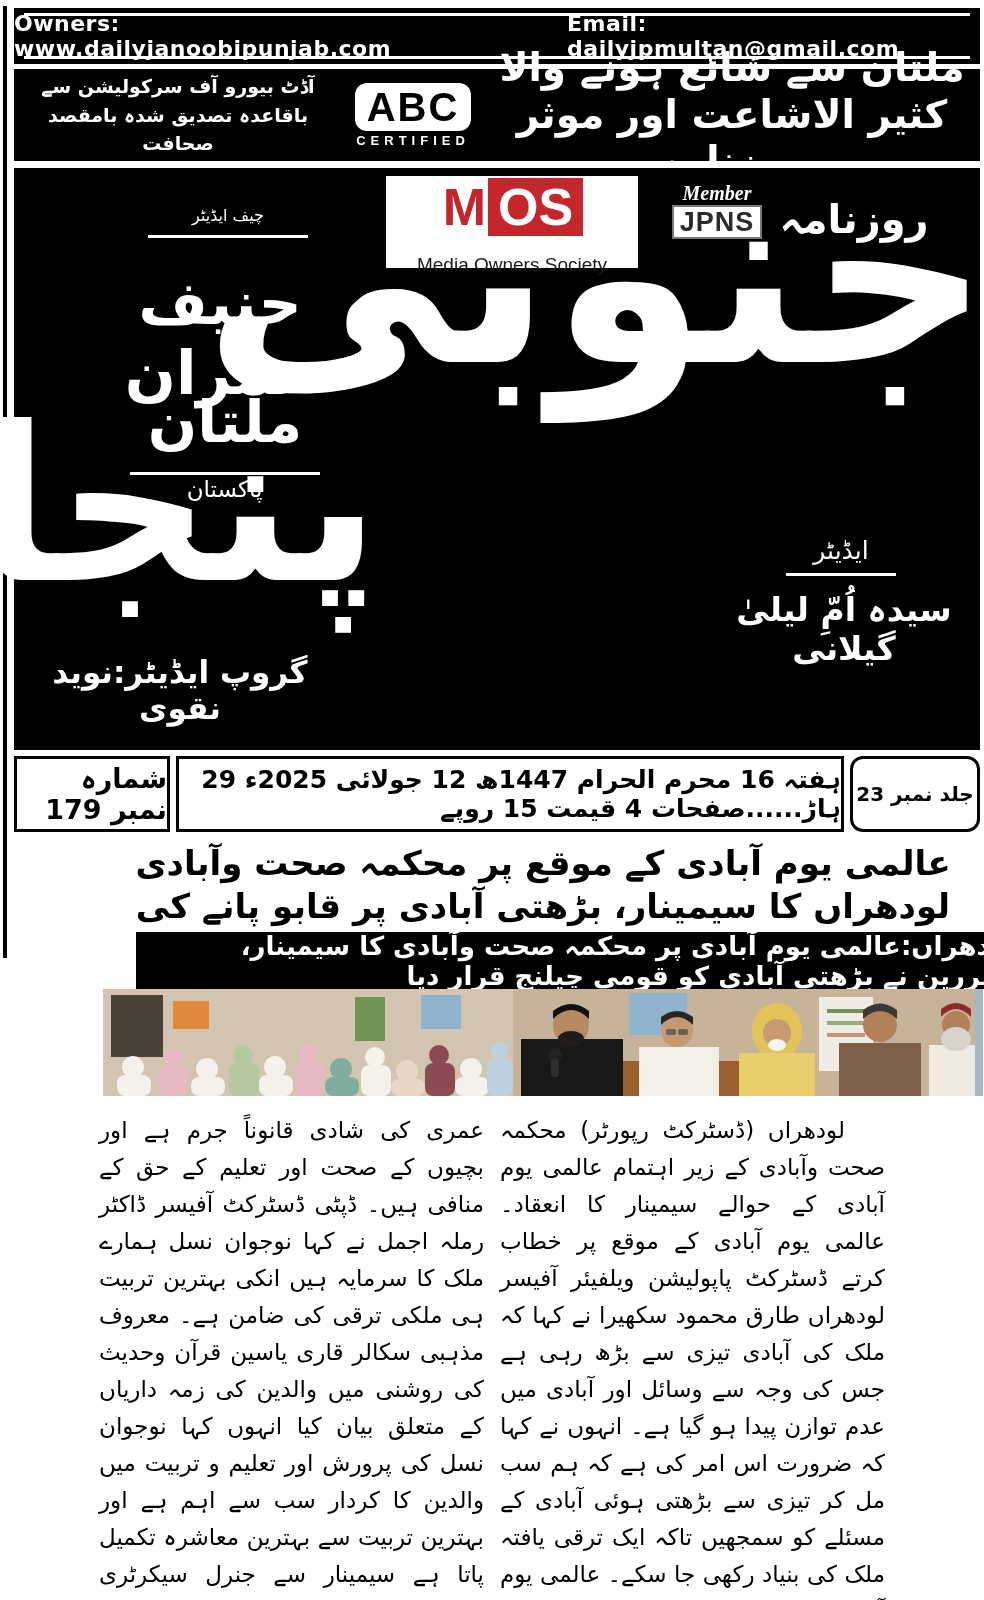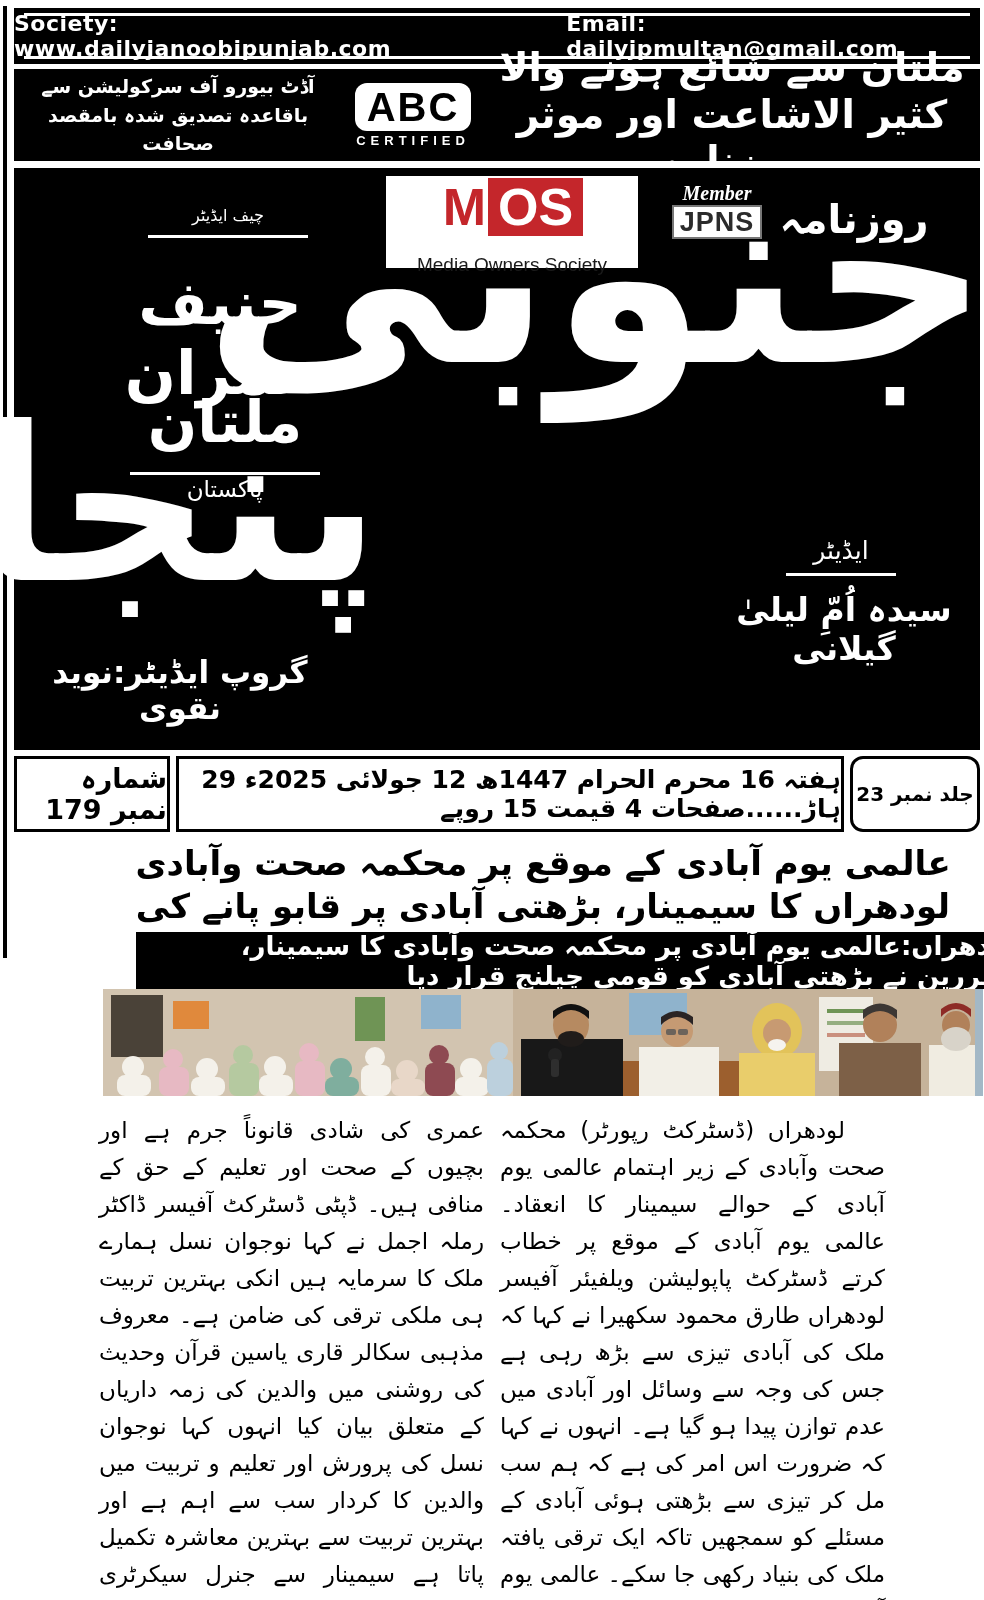--- a/index.html
+++ b/index.html
@@ -110,21 +110,21 @@
   .article .col-right { text-indent:40px; }
 </style>
 </head>
 <body>
 
 <div class="page">
 
   <div class="left-rule"></div>
 
   <div class="top-bar">
-    <span>Society: www.dailyjanoobipunjab.com</span>
+    <span>Owners: www.dailyjanoobipunjab.com</span>
     <span>Email: dailyjpmultan@gmail.com</span>
   </div>
 
   <div class="cert-band">
     <div class="cert-right">ملتان سے شائع ہونے والا کثیر الاشاعت اور موثر روزنامہ</div>
     <div class="abc-logo">
       <div class="abc-box">ABC</div>
       <div class="abc-caption">CERTIFIED</div>
     </div>
     <div class="cert-left">آڈٹ بیورو آف سرکولیشن سے باقاعدہ تصدیق شدہ بامقصد صحافت</div>

